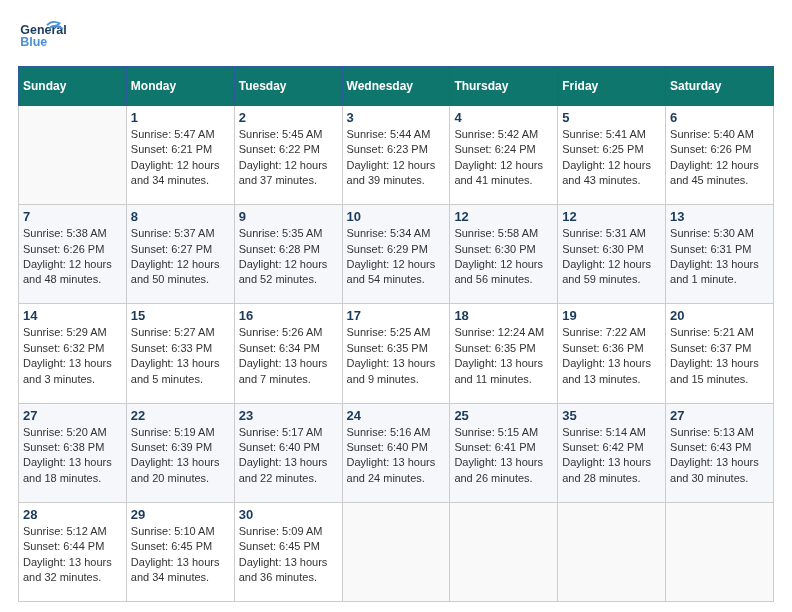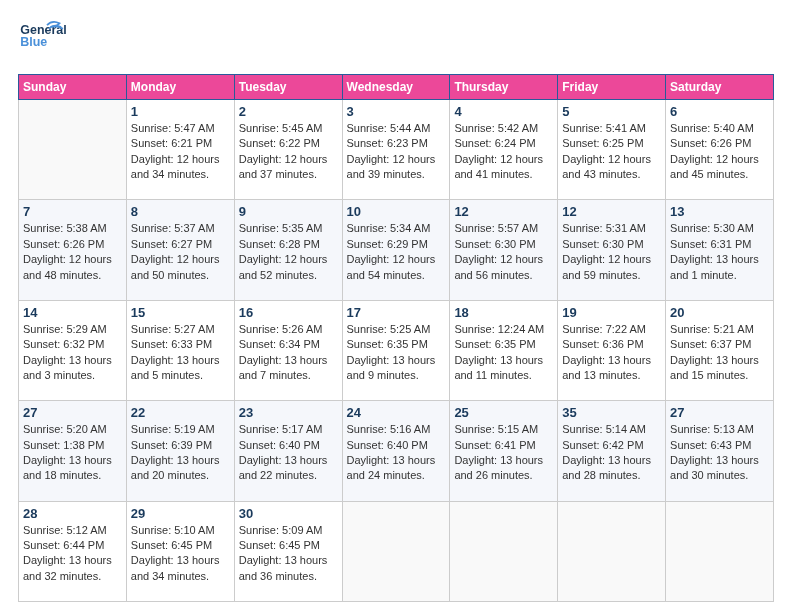--- a/index.html
+++ b/index.html
@@ -9,21 +9,20 @@
       font-family: Arial, sans-serif;
       background: #fff;
       overflow: hidden;
     }
     .page {
       width: 792px;
       height: 612px;
       padding: 18px 18px 10px 18px;
       display: flex;
       flex-direction: column;
-      gap: 8px;
     }
     .header {
       display: flex;
       justify-content: space-between;
       align-items: flex-start;
       margin-bottom: 8px;
     }
     .title-block {
       text-align: right;
     }
@@ -38,25 +37,25 @@
       color: #555;
     }
     .calendar {
       flex: 1;
       border: 1px solid #ccc;
       border-collapse: collapse;
       width: 100%;
       table-layout: fixed;
     }
     .calendar th {
-      background: #ec4899;
+      background: #0f766e;
       color: #fff;
       font-size: 12px;
       font-weight: bold;
-      padding: 5px 4px;
+      padding: 12px 4px;
       text-align: left;
       border: 1px solid #2a5a9a;
     }
     .calendar td {
       border: 1px solid #ccc;
       vertical-align: top;
       padding: 4px 4px 4px 4px;
       font-size: 10px;
       color: #333;
       height: 85px;
@@ -196,21 +195,21 @@
           </td>
           <td>
             <span class="day-num">10</span>
             <div class="day-info">Sunrise: 5:34 AM
 Sunset: 6:29 PM
 Daylight: 12 hours
 and 54 minutes.</div>
           </td>
           <td>
             <span class="day-num">12</span>
-            <div class="day-info">Sunrise: 5:57 AM
+            <div class="day-info">Sunrise: 5:58 AM
 Sunset: 6:30 PM
 Daylight: 12 hours
 and 56 minutes.</div>
           </td>
           <td>
             <span class="day-num">12</span>
             <div class="day-info">Sunrise: 5:31 AM
 Sunset: 6:30 PM
 Daylight: 12 hours
 and 59 minutes.</div>
@@ -271,21 +270,21 @@
             <div class="day-info">Sunrise: 5:21 AM
 Sunset: 6:37 PM
 Daylight: 13 hours
 and 15 minutes.</div>
           </td>
         </tr>
         <tr>
           <td>
             <span class="day-num">27</span>
             <div class="day-info">Sunrise: 5:20 AM
-Sunset: 1:38 PM
+Sunset: 6:38 PM
 Daylight: 13 hours
 and 18 minutes.</div>
           </td>
           <td>
             <span class="day-num">22</span>
             <div class="day-info">Sunrise: 5:19 AM
 Sunset: 6:39 PM
 Daylight: 13 hours
 and 20 minutes.</div>
           </td>

